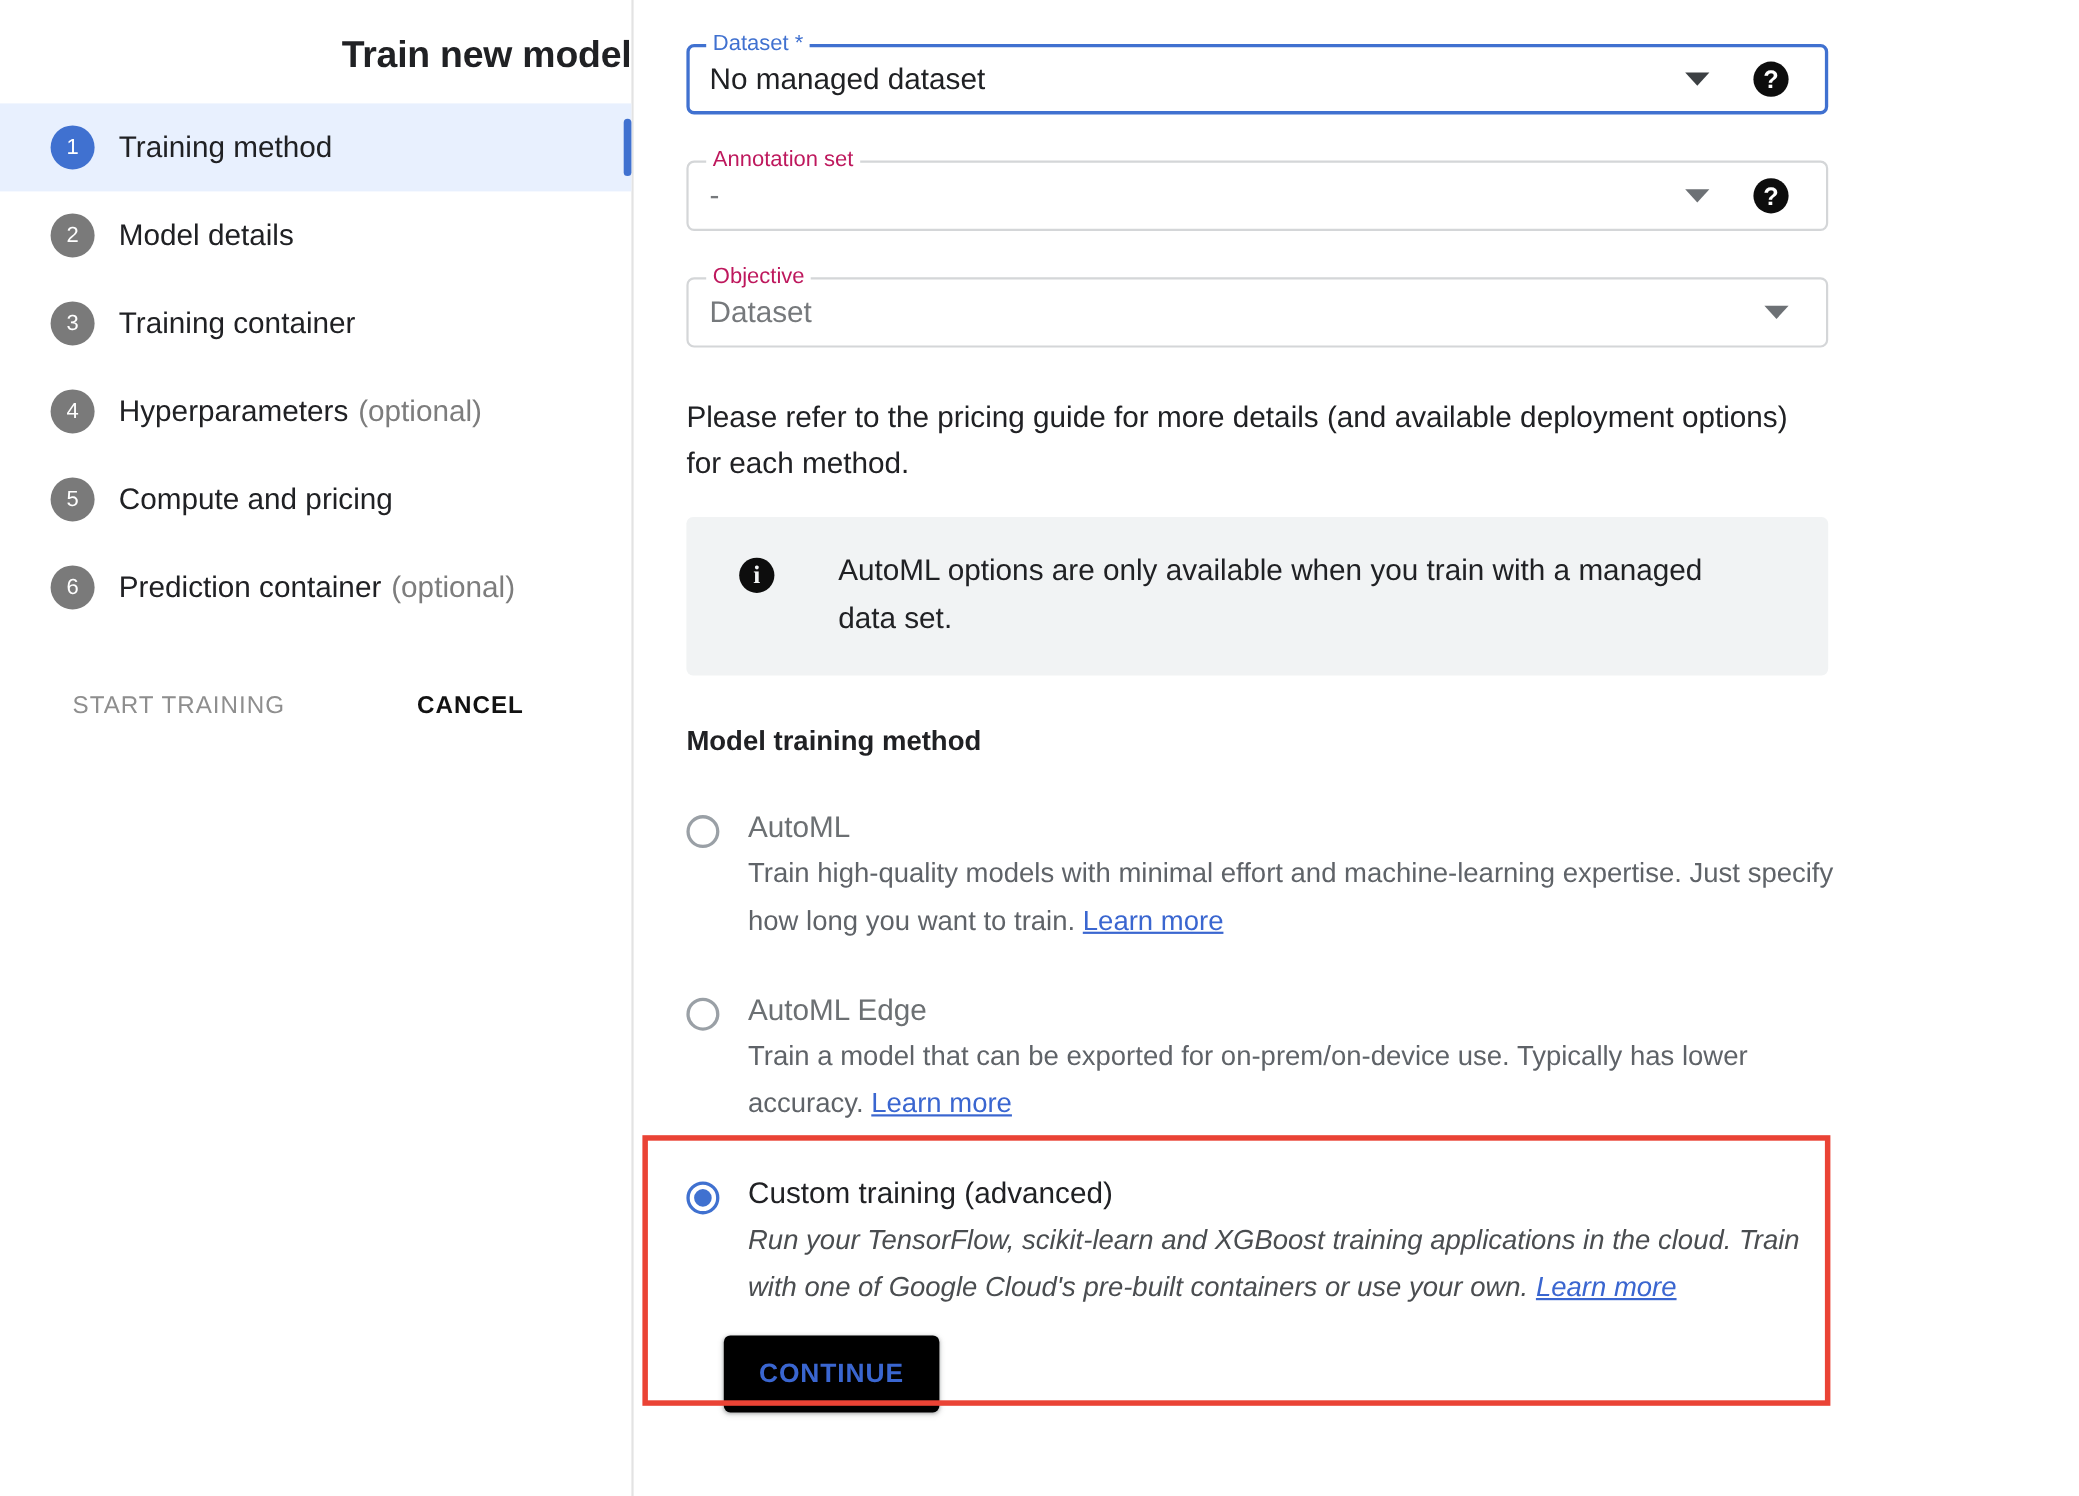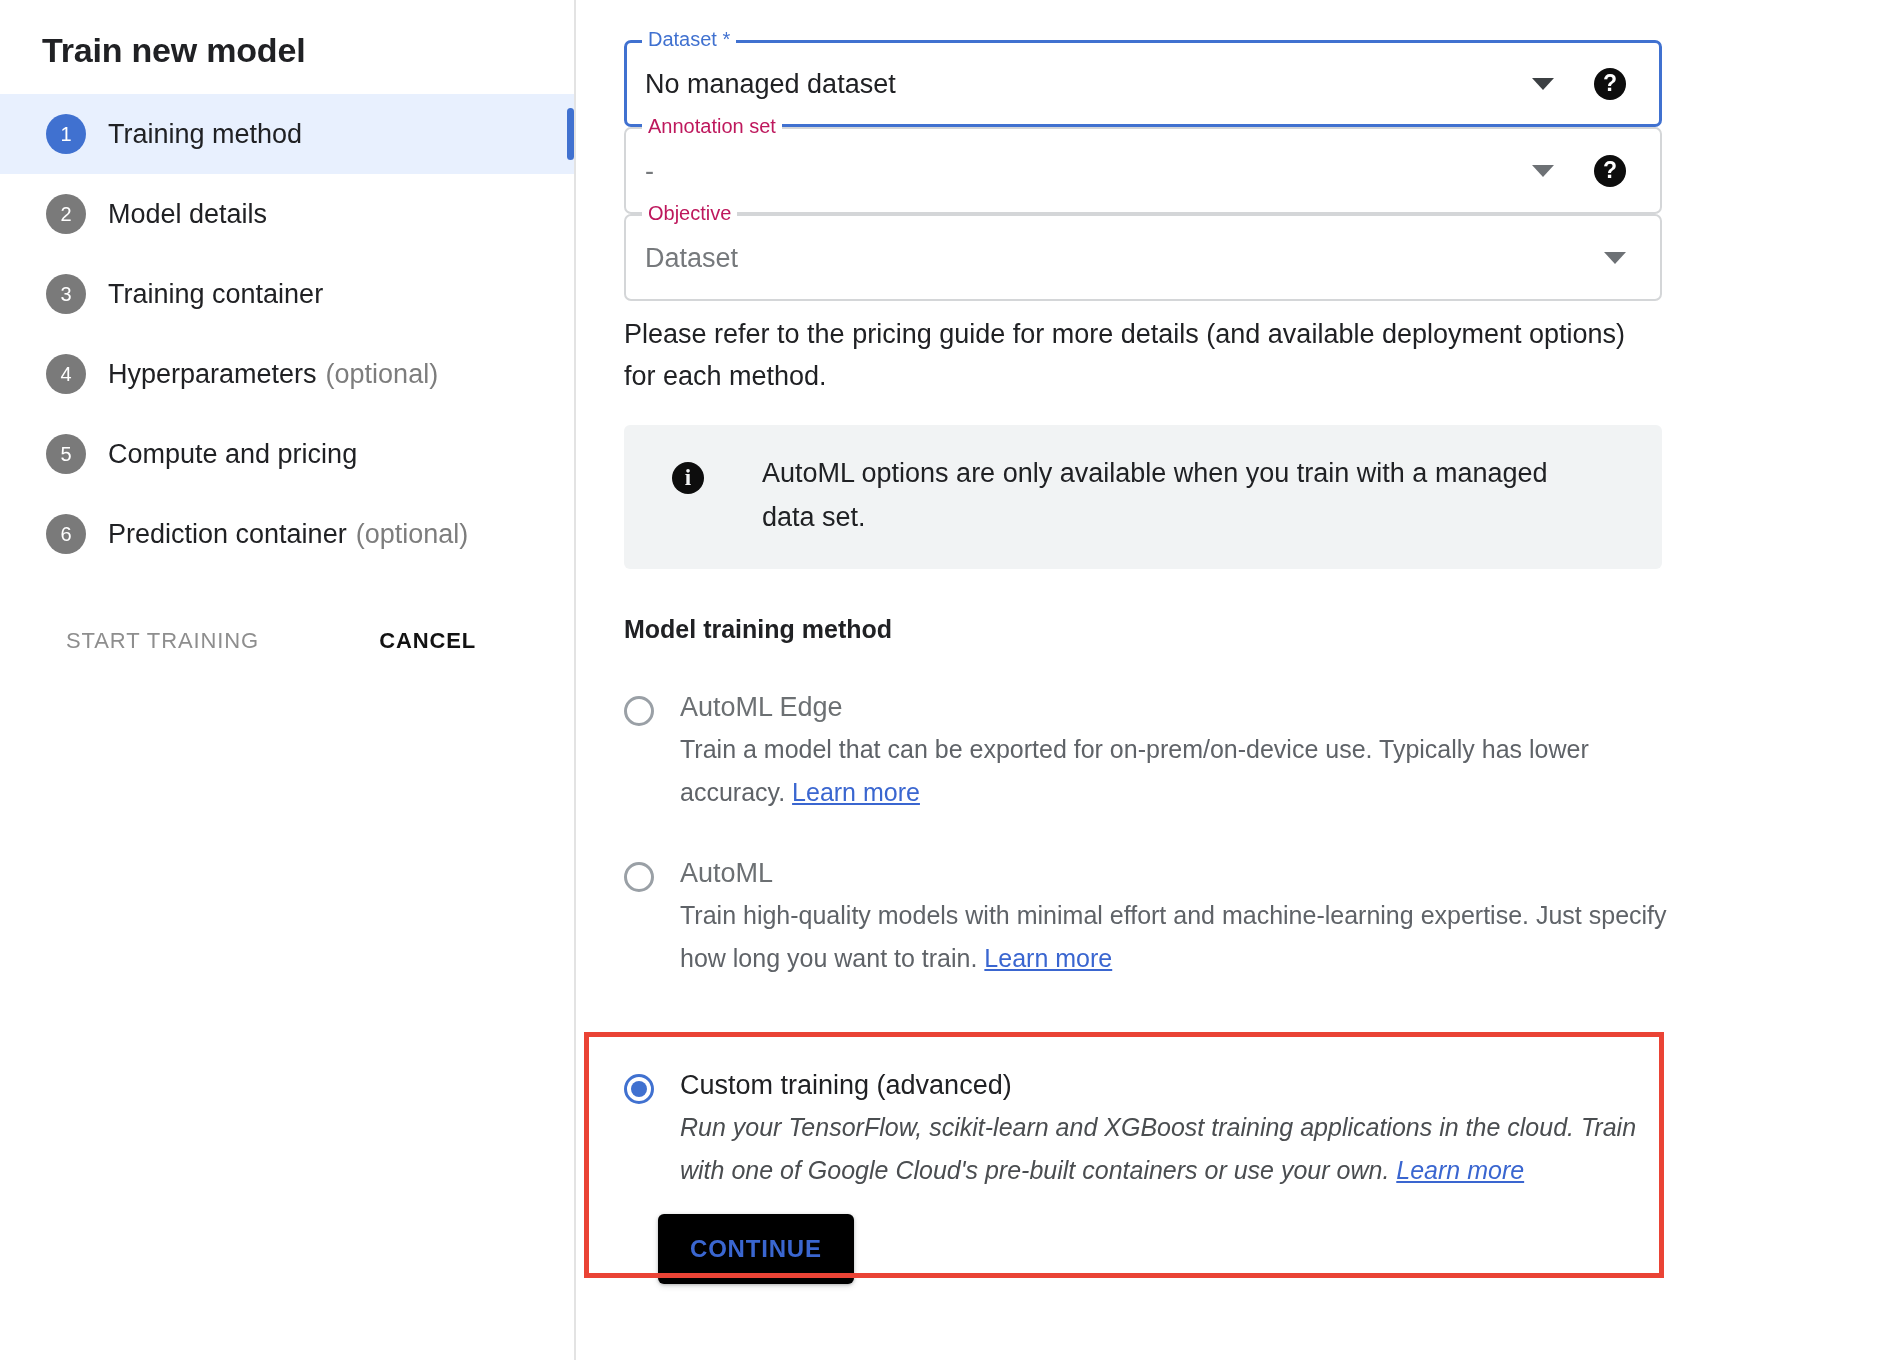--- a/index.html
+++ b/index.html
@@ -33,20 +33,21 @@
     border-right: 2px solid #e3e3e3;
     background: #fff;
   }
   .page-title {
     font-size: 34px;
     font-weight: bold;
     color: #202124;
     padding: 28px 0 0 42px;
     letter-spacing: -0.2px;
     line-height: 44px;
+    text-align: right;
   }
   .steps {
     margin-top: 22px;
   }
   .step {
     display: flex;
     align-items: center;
     height: 80px;
     padding-left: 46px;
     position: relative;
@@ -126,21 +127,22 @@
     padding: 0;
   }
   .form-area {
     padding: 40px 0 0 48px;
   }
 
   
   .field {
     position: relative;
     width: 1038px;
-    height: 87px;
+    height: 64px;
+    margin-bottom: 42px;
   }
   .field-box {
     position: absolute;
     inset: 0;
     border: 2px solid #d4d6d8;
     border-radius: 7px;
     background: #fff;
   }
   .field.focused .field-box {
     border: 3px solid #4071d0;
@@ -423,30 +425,30 @@
       <div class="info-banner">
         <span class="info-icon">i</span>
         <span class="info-text">AutoML options are only available when you train with a managed data set.</span>
       </div>
 
       <div class="section-title">Model training method</div>
 
       <div class="radio-option">
         <span class="radio-circle"></span>
         <div class="radio-body">
-          <div class="radio-label">AutoML Edge</div>
-          <div class="radio-desc"><span>Train a model that can be exported for on-prem/on-device use. Typically has lower accuracy. </span><a class="learn-more" href="#">Learn more</a></div>
+          <div class="radio-label">AutoML</div>
+          <div class="radio-desc"><span>Train high-quality models with minimal effort and machine-learning expertise. Just specify how long you want to train. </span><a class="learn-more" href="#">Learn more</a></div>
         </div>
       </div>
 
       <div class="radio-option">
         <span class="radio-circle"></span>
         <div class="radio-body">
-          <div class="radio-label">AutoML</div>
-          <div class="radio-desc"><span>Train high-quality models with minimal effort and machine-learning expertise. Just specify how long you want to train. </span><a class="learn-more" href="#">Learn more</a></div>
+          <div class="radio-label">AutoML Edge</div>
+          <div class="radio-desc"><span>Train a model that can be exported for on-prem/on-device use. Typically has lower accuracy. </span><a class="learn-more" href="#">Learn more</a></div>
         </div>
       </div>
 
     </div>
 
     <div class="highlight-box"></div>
 
     <div class="custom-section">
       <div class="radio-option last">
         <span class="radio-circle checked"></span>

